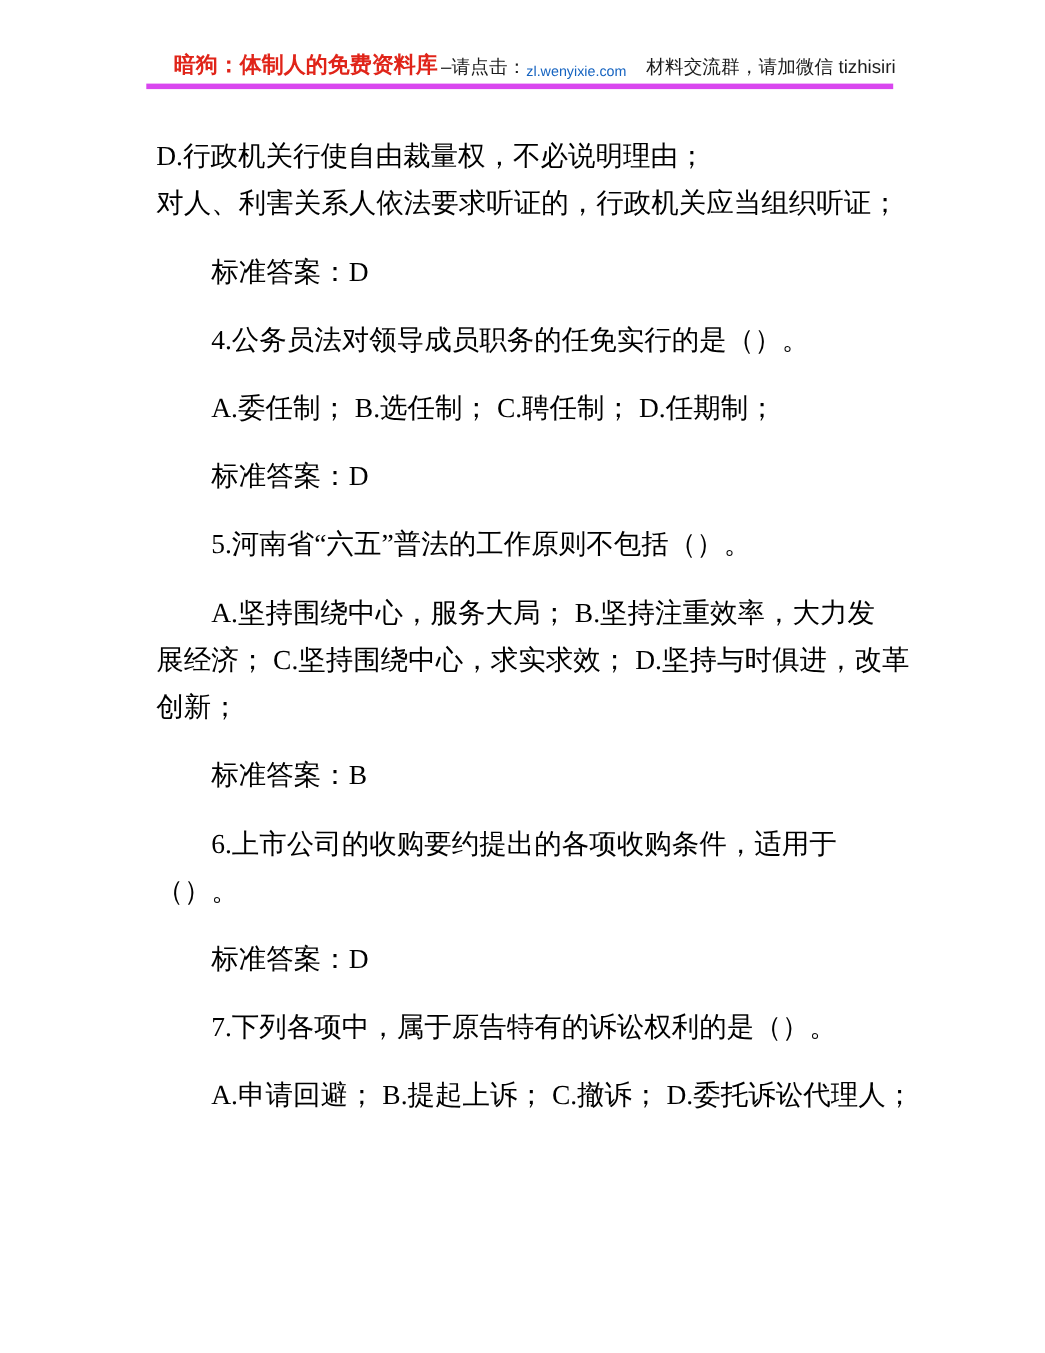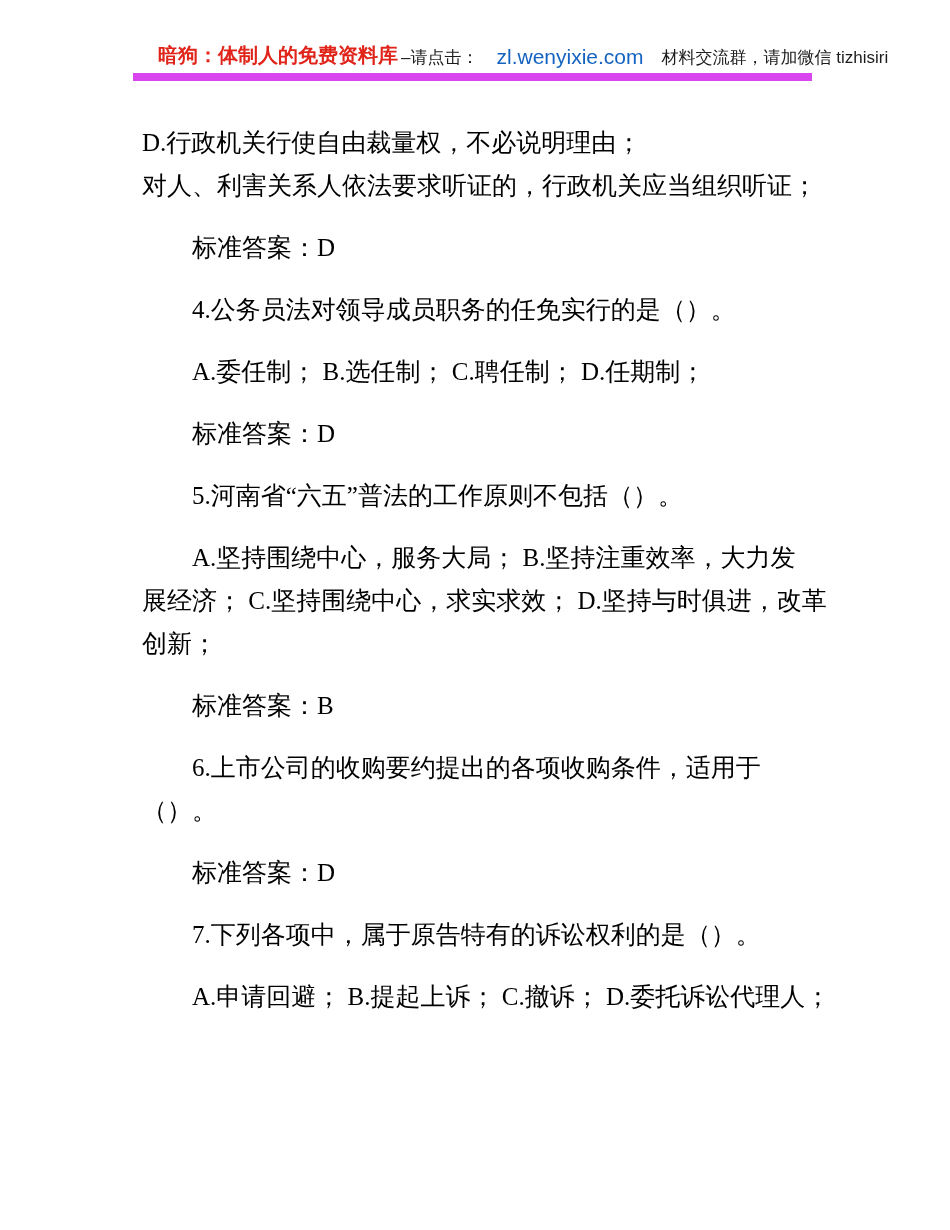--- a/index.html
+++ b/index.html
@@ -19,41 +19,41 @@
     background: #ffffff;
   }
   
   .header {
     position: absolute;
     left: 133px;
     top: 0;
     width: 679px;
     height: 81px;
     box-sizing: border-box;
-    border-bottom: 8px solid #d946ef;
+    border-bottom: 5px solid #d946ef;
     display: flex;
     align-items: flex-end;
     padding: 0 0 4px 25px;
     font-family: "Liberation Sans", "DejaVu Sans", sans-serif;
     white-space: nowrap;
   }
   .header .brand {
     color: #e02419;
     font-size: 20px;
     font-weight: 600;
   }
   .header .prompt {
     color: #1c1c1c;
     font-size: 17px;
     margin-left: 3px;
   }
   .header .link {
     color: #1563c0;
-    font-size: 21px;
-    margin-left: 18px;
+    font-size: 13px;
+    margin-left: 0;
     text-decoration: none;
     cursor: pointer;
   }
   .header .note {
     color: #1c1c1c;
     font-size: 17px;
     margin-left: 18px;
   }
   
   .content {

